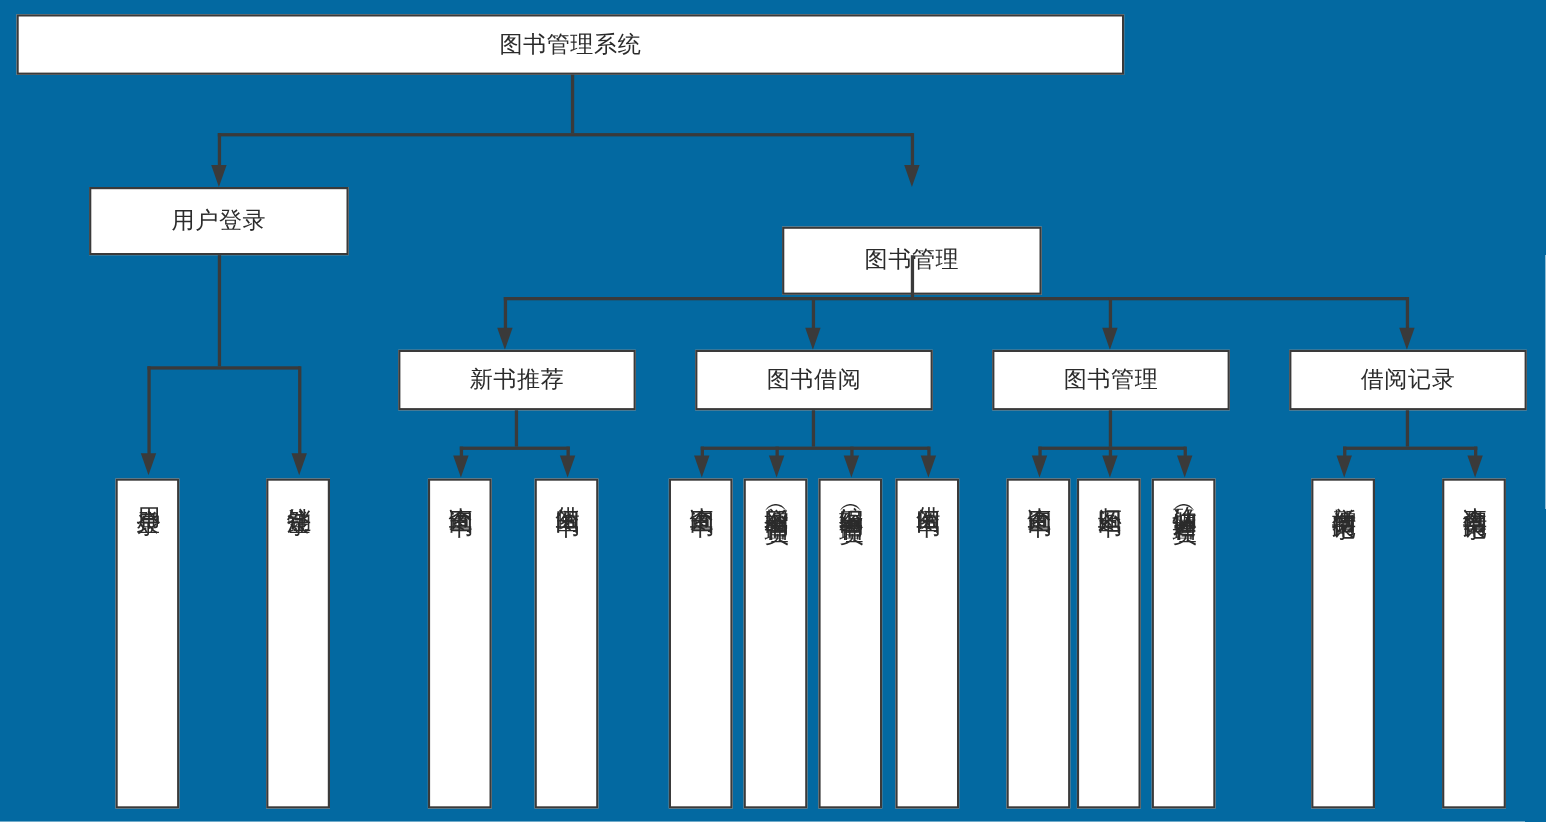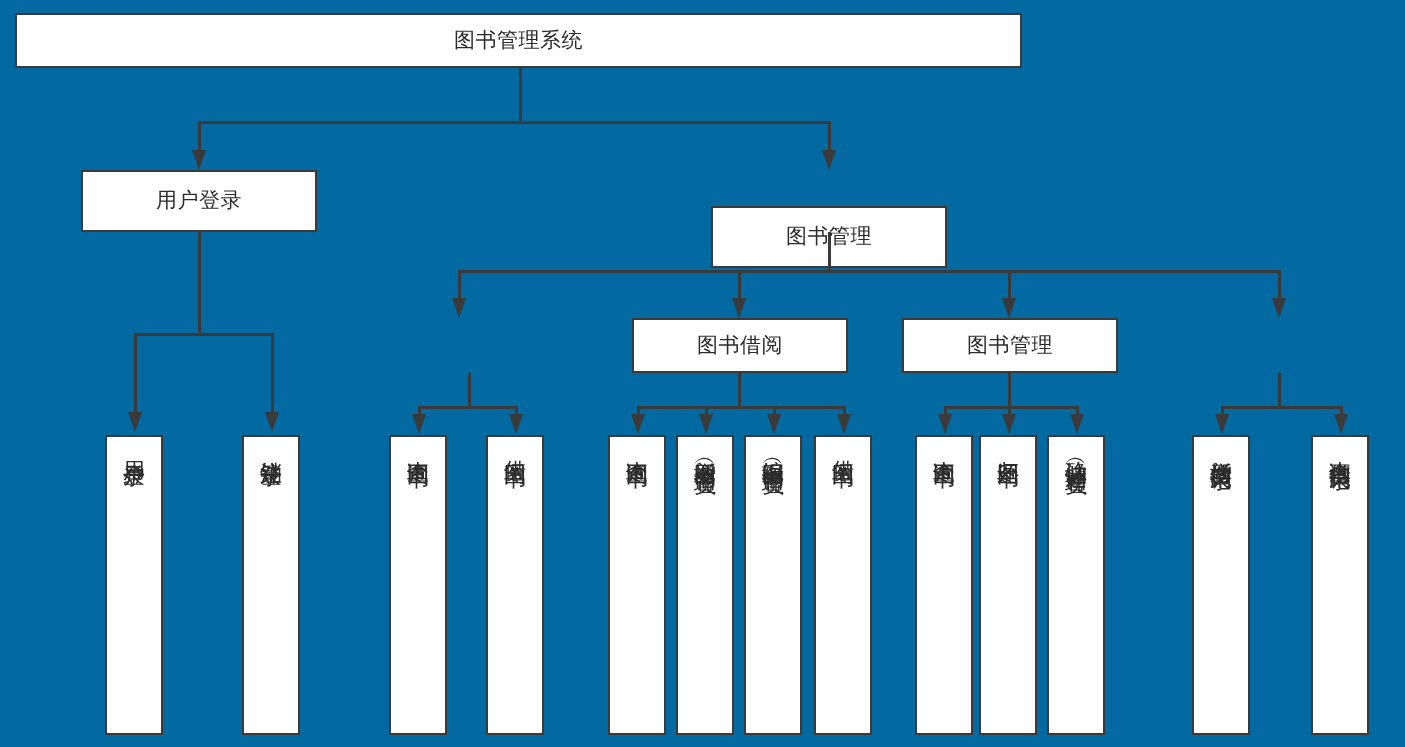--- a/index.html
+++ b/index.html
@@ -114,25 +114,31 @@
   <div class="edge h" style="left:458px; top:270px; width:822px;"></div>
   <div class="edge v" style="left:458px; top:270px; height:31px;"></div>
   <div class="arrow" style="left:452px; top:298px;"></div>
   <div class="edge v" style="left:738px; top:270px; height:31px;"></div>
   <div class="arrow" style="left:732px; top:298px;"></div>
   <div class="edge v" style="left:1008px; top:270px; height:31px;"></div>
   <div class="arrow" style="left:1002px; top:298px;"></div>
   <div class="edge v" style="left:1278px; top:270px; height:31px;"></div>
   <div class="arrow" style="left:1272px; top:298px;"></div>
 
+  <div class="node horiz" style="left:362px; top:318px; width:216px; height:55px;">
+    <span class="lbl">新书推荐</span>
+  </div>
   <div class="node horiz" style="left:632px; top:318px; width:216px; height:55px;font-family:Liberation Serif, serif;">
     <span class="lbl">图书借阅</span>
   </div>
   <div class="node horiz" style="left:902px; top:318px; width:216px; height:55px;">
     <span class="lbl">图书管理</span>
+  </div>
+  <div class="node horiz" style="left:1172px; top:318px; width:216px; height:55px;">
+    <span class="lbl">借阅记录</span>
   </div>
 
   <div class="edge v" style="left:468px; top:373px; height:33px;"></div>
   <div class="edge h" style="left:418px; top:406px; width:100px;"></div>
   <div class="edge v" style="left:418px; top:406px; height:12px;"></div>
   <div class="arrow" style="left:412px; top:414px;"></div>
   <div class="edge v" style="left:515px; top:406px; height:12px;"></div>
   <div class="arrow" style="left:509px; top:414px;"></div>
 
   <div class="edge v" style="left:738px; top:373px; height:33px;"></div>

